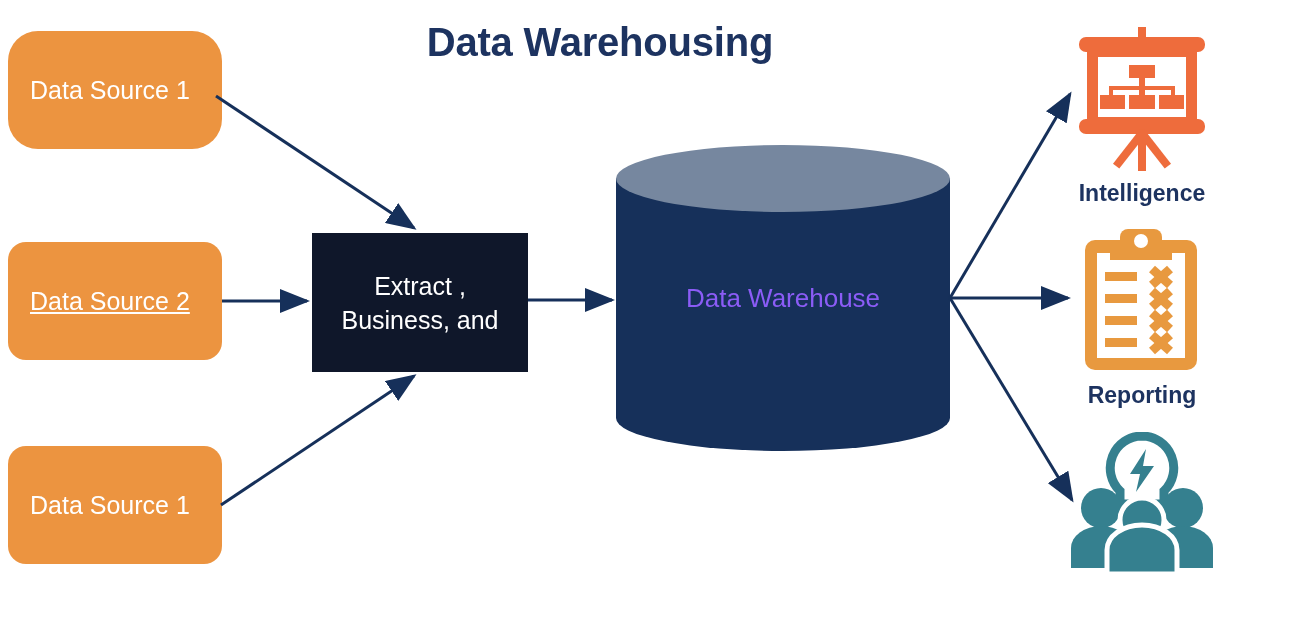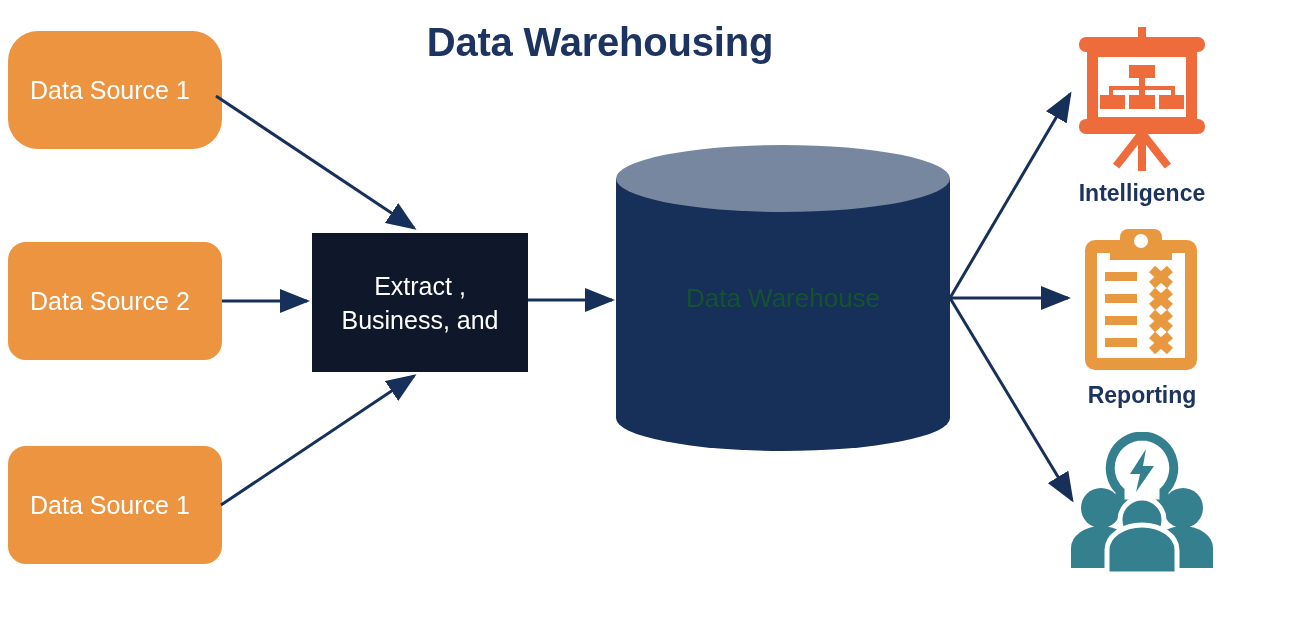--- a/index.html
+++ b/index.html
@@ -42,21 +42,21 @@
     display: flex;
     align-items: center;
     color: #ffffff;
     font-size: 25px;
     font-weight: normal;
   }
   .src-box .src-label {
     padding-left: 22px;
   }
   #src1 { top: 31px; border-radius: 30px; }
-  #src2 { top: 242px; }
+  #src2 { top: 242px; text-decoration: underline; }
   #src3 { top: 446px; }
 
   
   #etl {
     position: absolute;
     left: 312px;
     top: 233px;
     width: 216px;
     height: 139px;
     background: #0f172a;
@@ -105,21 +105,21 @@
   }
   .cyl-label {
     position: absolute;
     left: 0;
     top: 0;
     width: 334px;
     height: 306px;
     display: flex;
     align-items: center;
     justify-content: center;
-    color: #14532d;
+    color: #8b5cf6;
     font-size: 26px;
     z-index: 5;
   }
 
   
   #arrows {
     position: absolute;
     left: 0;
     top: 0;
     width: 1302px;

